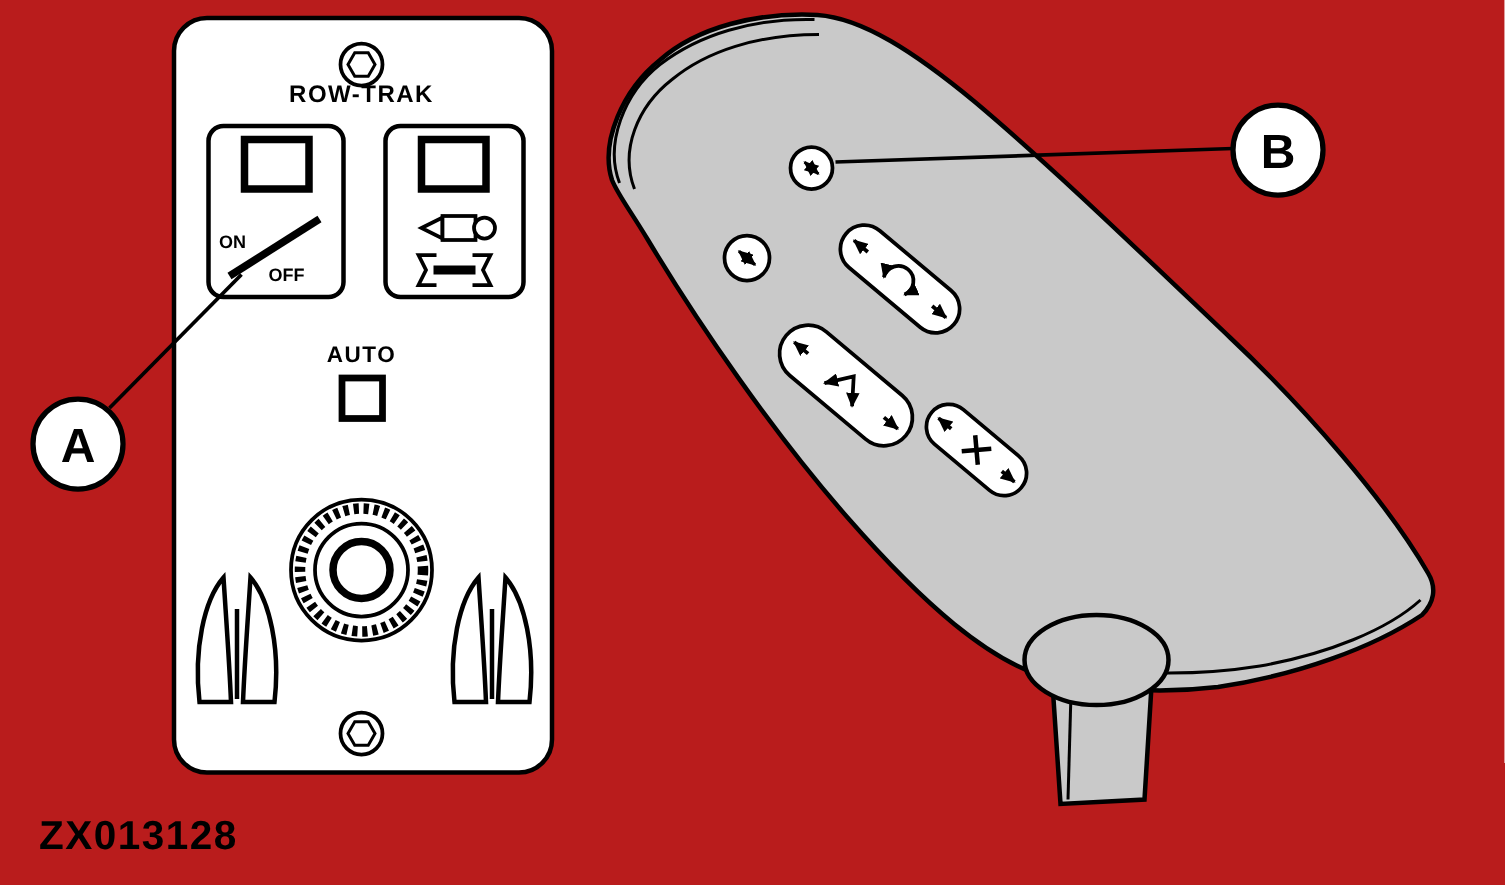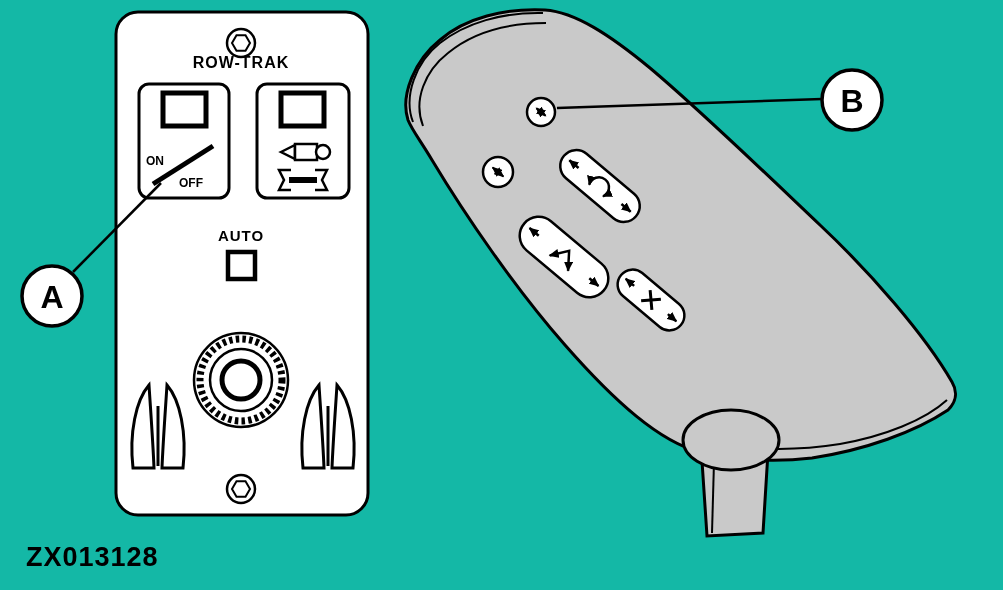--- a/index.html
+++ b/index.html
@@ -4,21 +4,21 @@
 <style>
   html, body {
     margin: 0;
     padding: 0;
     background: #ffffff;
   }
   .figure-wrap {
     position: relative;
     width: 1003px;
     height: 590px;
-    background: #14b8a6;
+    background: #b91c1c;
     font-family: "Liberation Sans", sans-serif;
   }
   svg text {
     font-family: "Liberation Sans", "DejaVu Sans", sans-serif;
     fill: #000;
   }
   .lbl-title { font-size: 16px; font-weight: bold; letter-spacing: 1px; }
   .lbl-small { font-size: 12px; font-weight: bold; }
   .lbl-auto  { font-size: 15px; font-weight: bold; letter-spacing: 1px; }
   .lbl-callout { font-size: 32px; font-weight: bold; }

